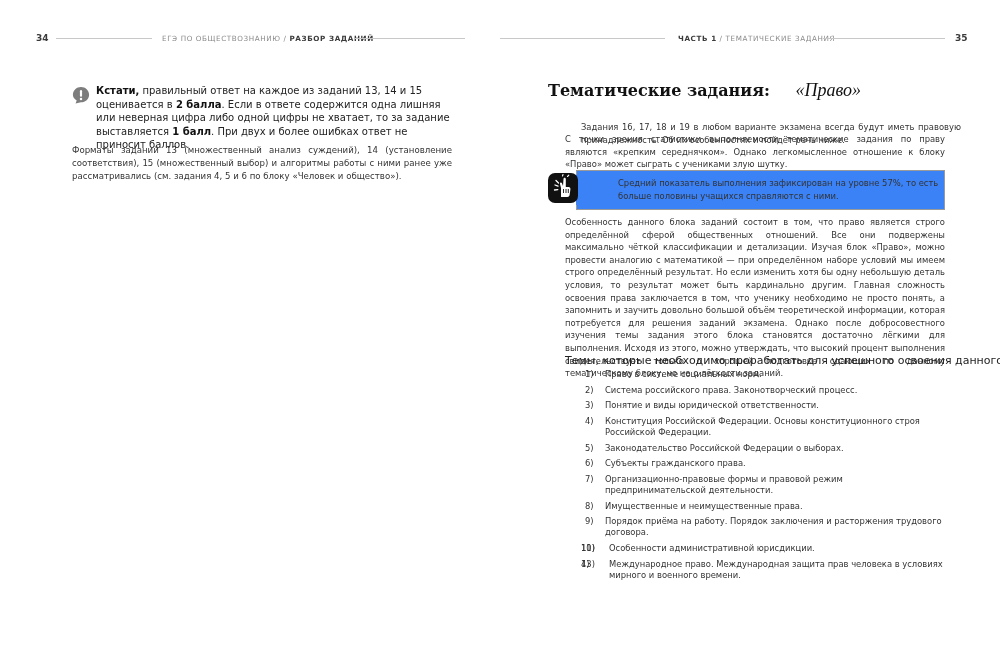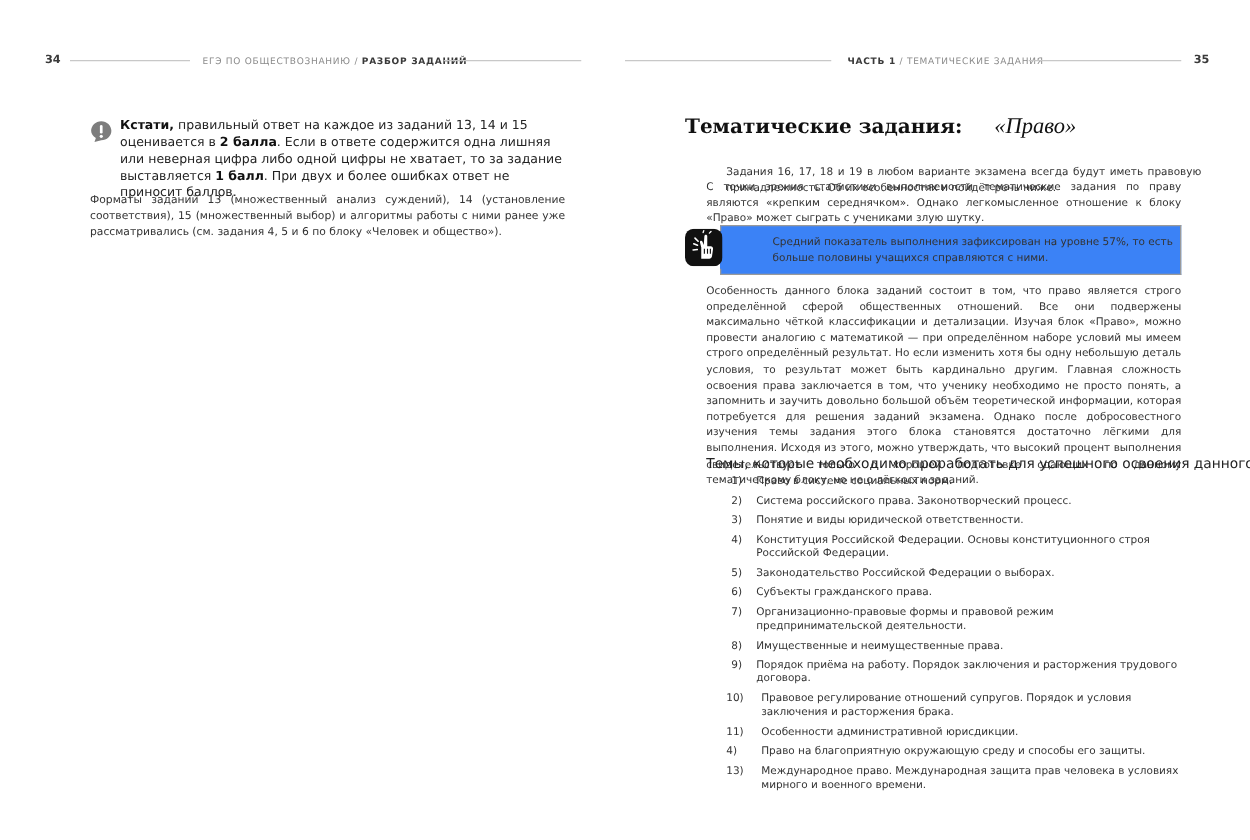--- a/index.html
+++ b/index.html
@@ -1,20 +1,20 @@
 <!DOCTYPE html>
 <html><head>
 <meta charset="utf-8">
 <style>
   html, body { margin: 0; padding: 0; }
   body {
     width: 1000px; height: 672px; background: #ffffff; position: relative; overflow: hidden;
     font-family: "DejaVu Sans", sans-serif; color: #2b2b2b;
   }
-  .page { position: absolute; top: 16px; height: 481px; }
+  .page { position: absolute; top: 6px; height: 481px; }
   .page.left { left: 0; width: 500px; }
   .page.right { left: 500px; width: 500px; }
 
   .runhead { position: absolute; top: 28px; font-size: 7.2px; letter-spacing: 0.6px; color: #8a8a8a; white-space: nowrap; }
   .runhead b { color: #3a3a3a; font-weight: bold; }
   .pagenum { position: absolute; top: 27px; font-size: 9px; font-weight: bold; color: #3a3a3a; }
   .rule { position: absolute; top: 32px; height: 1px; background: #c8c8c8; }
 
   .note { position: absolute; left: 72px; top: 78px; width: 380px; }
   .note-icon { position: absolute; left: 0; top: 2px; width: 18px; height: 18px; }
@@ -99,18 +99,18 @@
   <ul class="topics">
     <li><span class="num">1)</span><span>Право в системе социальных норм.</span></li>
     <li><span class="num">2)</span><span>Система российского права. Законотворческий процесс.</span></li>
     <li><span class="num">3)</span><span>Понятие и виды юридической ответственности.</span></li>
     <li><span class="num">4)</span><span>Конституция Российской Федерации. Основы конституционного строя Российской Федерации.</span></li>
     <li><span class="num">5)</span><span>Законодательство Российской Федерации о выборах.</span></li>
     <li><span class="num">6)</span><span>Субъекты гражданского права.</span></li>
     <li><span class="num">7)</span><span>Организационно-правовые формы и правовой режим предпринимательской деятельности.</span></li>
     <li><span class="num">8)</span><span>Имущественные и неимущественные права.</span></li>
     <li><span class="num">9)</span><span>Порядок приёма на работу. Порядок заключения и расторжения трудового договора.</span></li>
-    <li class="wide"><span class="num" style="left:-4px;">10)</span><span>Правовое регулирование отношений супругов. Порядок и условия заключения и расторжения брака.</span></li>
+    <li class="wide"><span class="num" style="left:-4px;">10)</span></li>
     <li class="wide"><span class="num" style="left:-4px;">11)</span><span>Особенности административной юрисдикции.</span></li>
-    <li class="wide"><span class="num" style="left:-4px;">4)</span><span>Право на благоприятную окружающую среду и способы его защиты.</span></li>
+    <li class="wide"><span class="num" style="left:-4px;">4)</span></li>
     <li class="wide"><span class="num" style="left:-4px;">13)</span><span>Международное право. Международная защита прав человека в условиях мирного и военного времени.</span></li>
   </ul>
 </div>
 
 </body></html>

